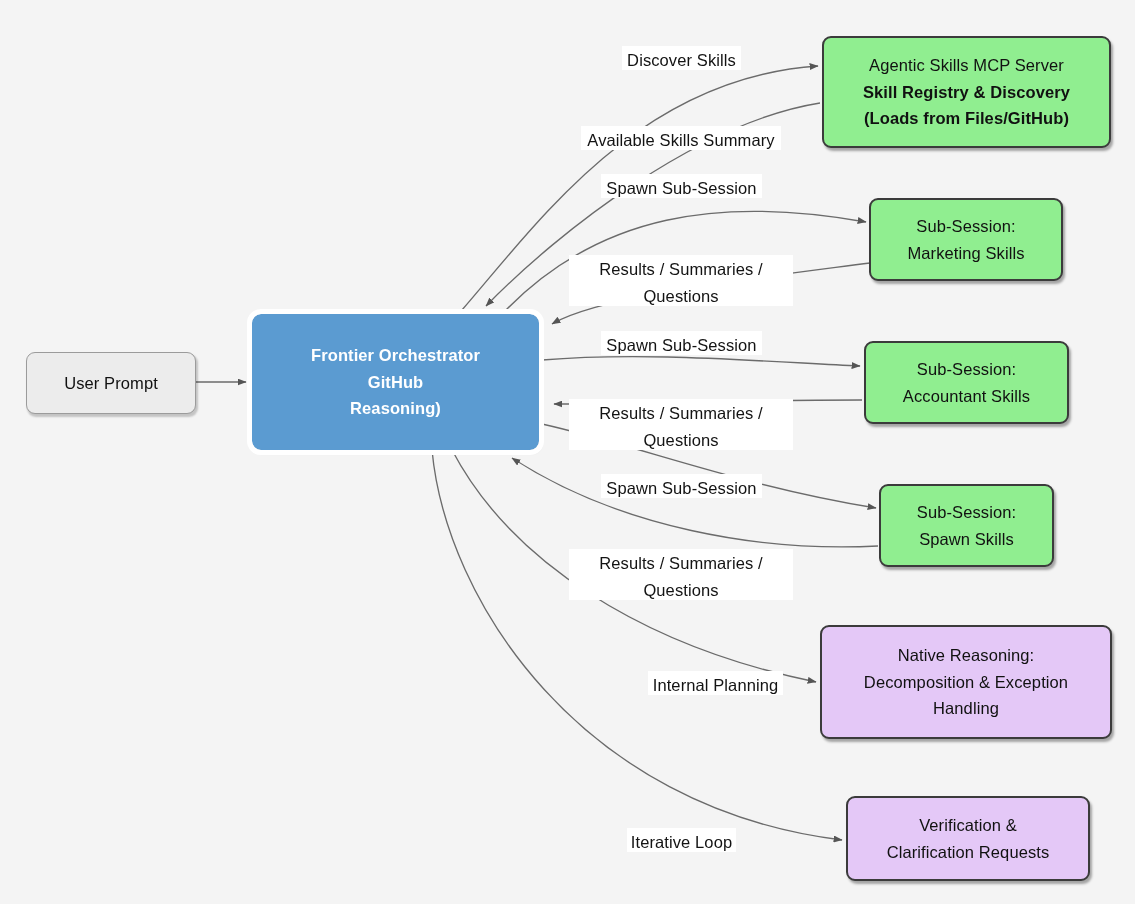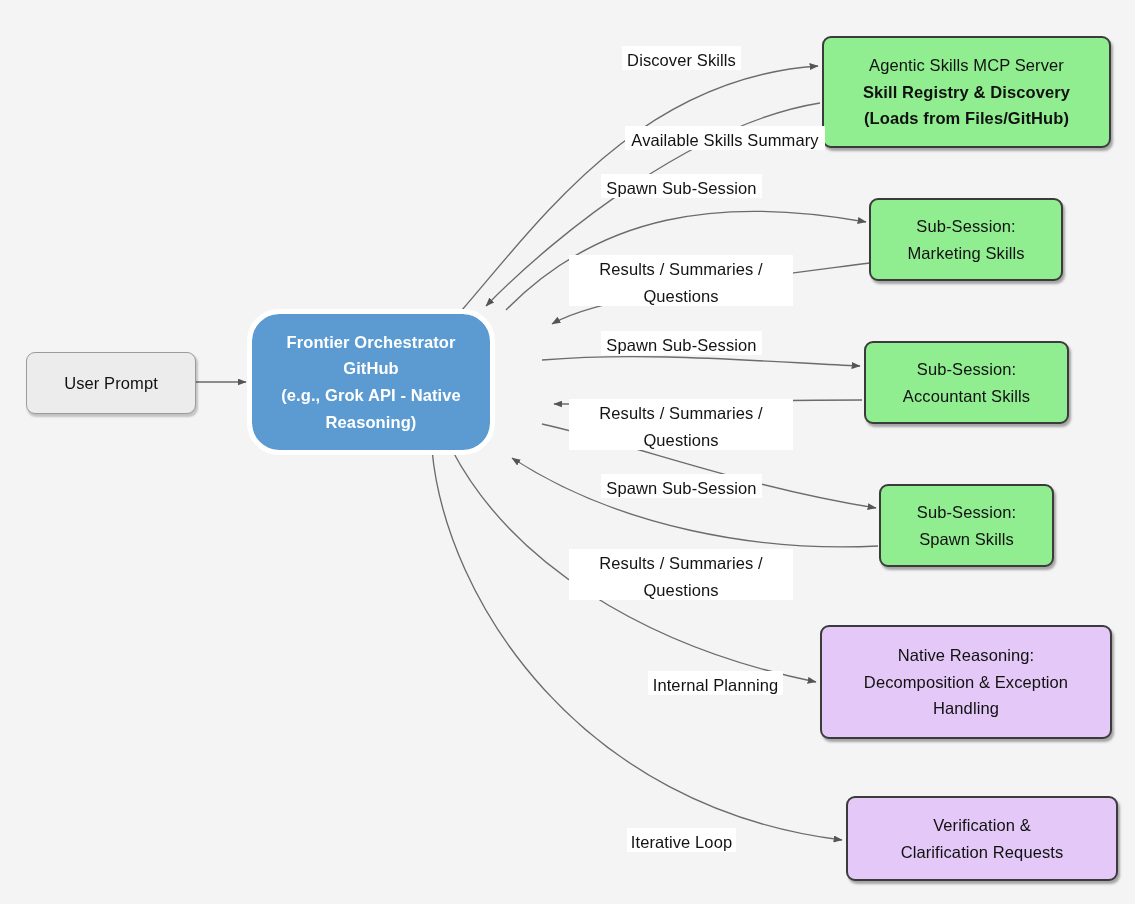--- a/index.html
+++ b/index.html
@@ -113,24 +113,23 @@
       <path d="M452,450 C510,560 640,646 816,682"></path>
 
       <path d="M432,450 C446,600 580,808 842,840"></path>
     </g>
   </svg>
 
   <div class="node node-userprompt" style="left:26px; top:352px; width:170px; height:62px;">
     <span class="node-line">User Prompt</span>
   </div>
 
-  <div class="node node-orchestrator" style="left:252px; top:314px; width:238px; height:136px;border-radius:27px;">
+  <div class="node node-orchestrator" style="left:252px; top:314px; width:287px; height:136px;">
     <span class="node-line">Frontier Orchestrator</span>
     <span class="node-line">GitHub</span>
-    <span class="node-line">(e.g., Grok API - Native</span>
     <span class="node-line">Reasoning)</span>
   </div>
 
   <div class="node node-green" style="left:822px; top:36px; width:289px; height:112px;">
     <span class="node-line">Agentic Skills MCP Server</span>
     <span class="node-line bold">Skill Registry &amp; Discovery</span>
     <span class="node-line bold">(Loads from Files/GitHub)</span>
   </div>
 
   <div class="node node-green" style="left:869px; top:198px; width:194px; height:83px;">
@@ -147,28 +146,28 @@
     <span class="node-line">Sub-Session:</span>
     <span class="node-line">Spawn Skills</span>
   </div>
 
   <div class="node node-purple" style="left:820px; top:625px; width:292px; height:114px;">
     <span class="node-line">Native Reasoning:</span>
     <span class="node-line">Decomposition &amp; Exception</span>
     <span class="node-line">Handling</span>
   </div>
 
-  <div class="node node-purple" style="left:846px; top:796px; width:272px; height:85px;">
+  <div class="node node-purple" style="left:846px; top:796px; width:244px; height:85px;">
     <span class="node-line">Verification &amp;</span>
     <span class="node-line">Clarification Requests</span>
   </div>
 
   <div class="edge-label" style="left:622px; top:46px; width:119px; height:24px;">Discover Skills</div>
 
-  <div class="edge-label" style="left:581px; top:126px; width:200px; height:24px;margin-left:44px;">Available Skills Summary</div>
+  <div class="edge-label" style="left:581px; top:126px; width:200px; height:24px;">Available Skills Summary</div>
 
   <div class="edge-label" style="left:601px; top:174px; width:161px; height:24px;">Spawn Sub-Session</div>
 
   <div class="edge-label" style="left:569px; top:255px; width:224px; height:51px;">Results / Summaries /
 Questions</div>
 
   <div class="edge-label" style="left:601px; top:331px; width:161px; height:24px;">Spawn Sub-Session</div>
 
   <div class="edge-label" style="left:569px; top:399px; width:224px; height:51px;">Results / Summaries /
 Questions</div>

